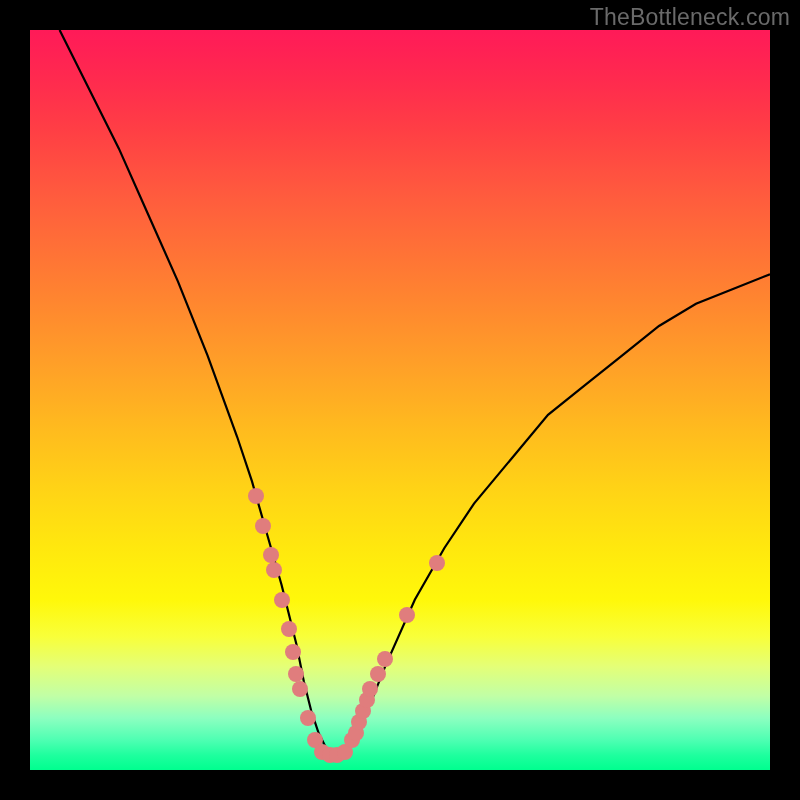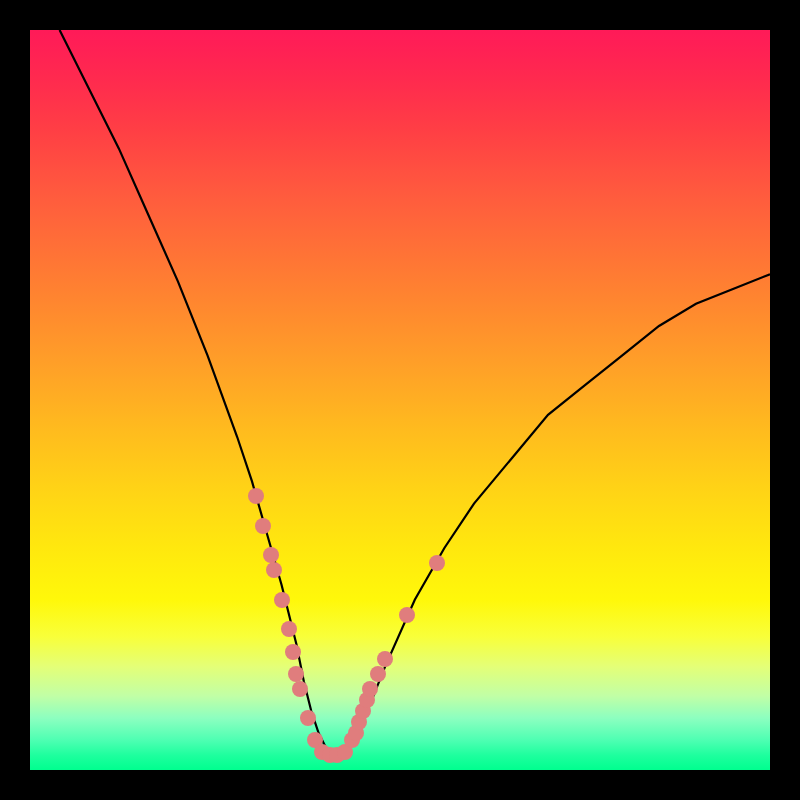--- a/index.html
+++ b/index.html
@@ -73,20 +73,21 @@
     font-size: 23px;
     font-weight: 500;
     letter-spacing: 0.2px;
   }
 </style>
 </head>
 <body>
 
 <div class="frame">
 
+  <div class="watermark">TheBottleneck.com</div>
 
   <div class="plot">
 
     <div class="gradient"></div>
 
     <svg class="curve" viewBox="0 0 740 740" preserveAspectRatio="none">
       <path id="curve-path" d="M29.6 0.0 L59.2 59.2 L88.8 118.4 L118.4 185.0 L148.0 251.6 L177.6 325.6 L207.2 407.0 L222.0 451.4 L236.8 503.2 L251.6 555.0 L266.4 614.2 L273.8 651.2 L281.2 680.8 L288.6 703.0 L296.0 717.8 L303.4 725.2 L310.8 725.2 L318.2 717.8 L325.6 703.0 L340.4 673.4 L355.2 636.4 L384.8 569.8 L414.4 518.0 L444.0 473.6 L481.0 429.2 L518.0 384.8 L555.0 355.2 L592.0 325.6 L629.0 296.0 L666.0 273.8 L703.0 259.0 L740.0 244.2" fill="none" stroke="#000" stroke-width="2.2"></path>
     </svg>
 
     <div id="markers-layer">

